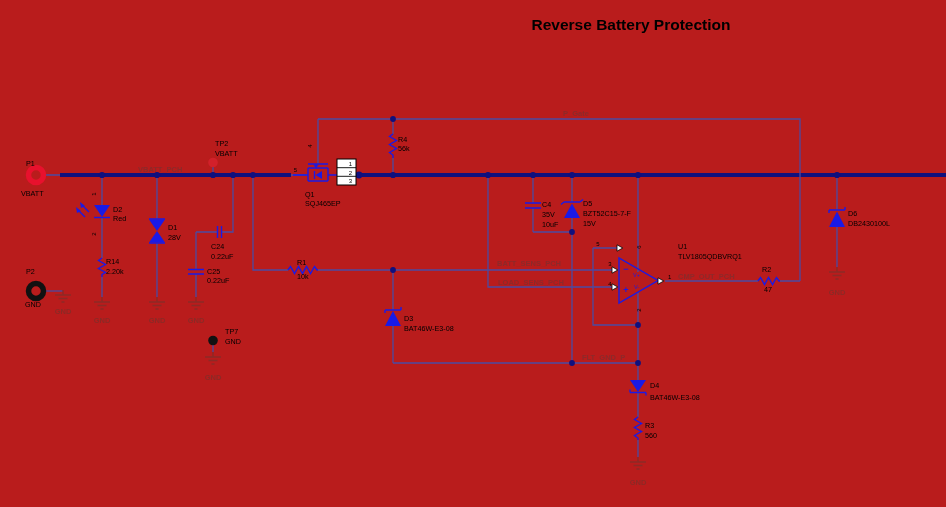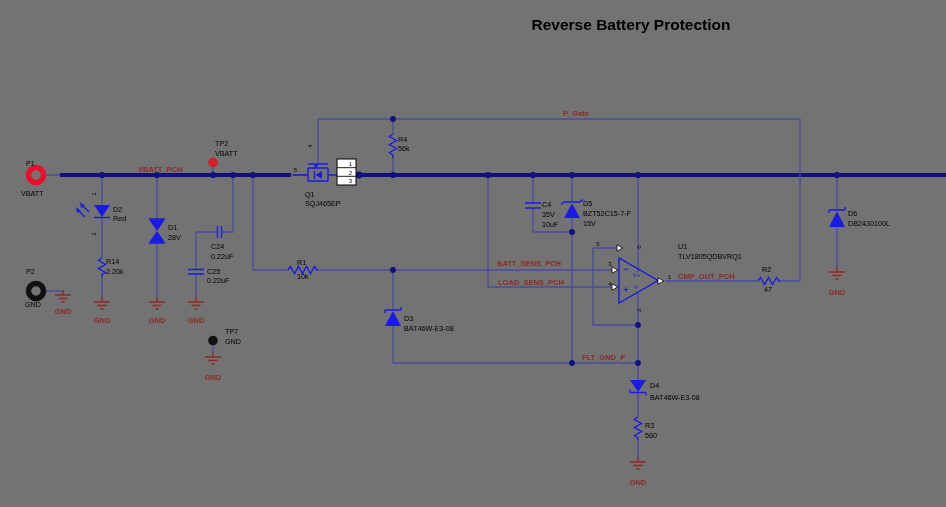--- a/index.html
+++ b/index.html
@@ -1,16 +1,16 @@
 <!DOCTYPE html>
 <html><head>
 <meta charset="utf-8">
 <style>
   html,body{margin:0;padding:0;background:#fff;}
-  #sheet{position:relative;width:946px;height:507px;background:#737373;overflow:hidden;}
+  #sheet{position:relative;width:946px;height:507px;background:#b91c1c;overflow:hidden;}
   svg{display:block;}
   svg text{font-family:"Liberation Sans",sans-serif;fill:#000;}
   .title-t{font-size:15.5px;font-weight:bold;}
   .t{font-size:7.2px;}
   .pin{font-size:6px;}
   .net{font-size:7.5px;font-weight:bold;fill:#8C2A2A;}
   .gndl{font-size:7.5px;font-weight:bold;fill:#8C2A26;}
   .opsign{font-size:9px;font-weight:bold;fill:#1A1AE6;}
   .opsmall{font-size:5.5px;fill:#1A1AE6;}
   .wire{stroke:#4B4BA2;stroke-width:1.3;fill:none;}

